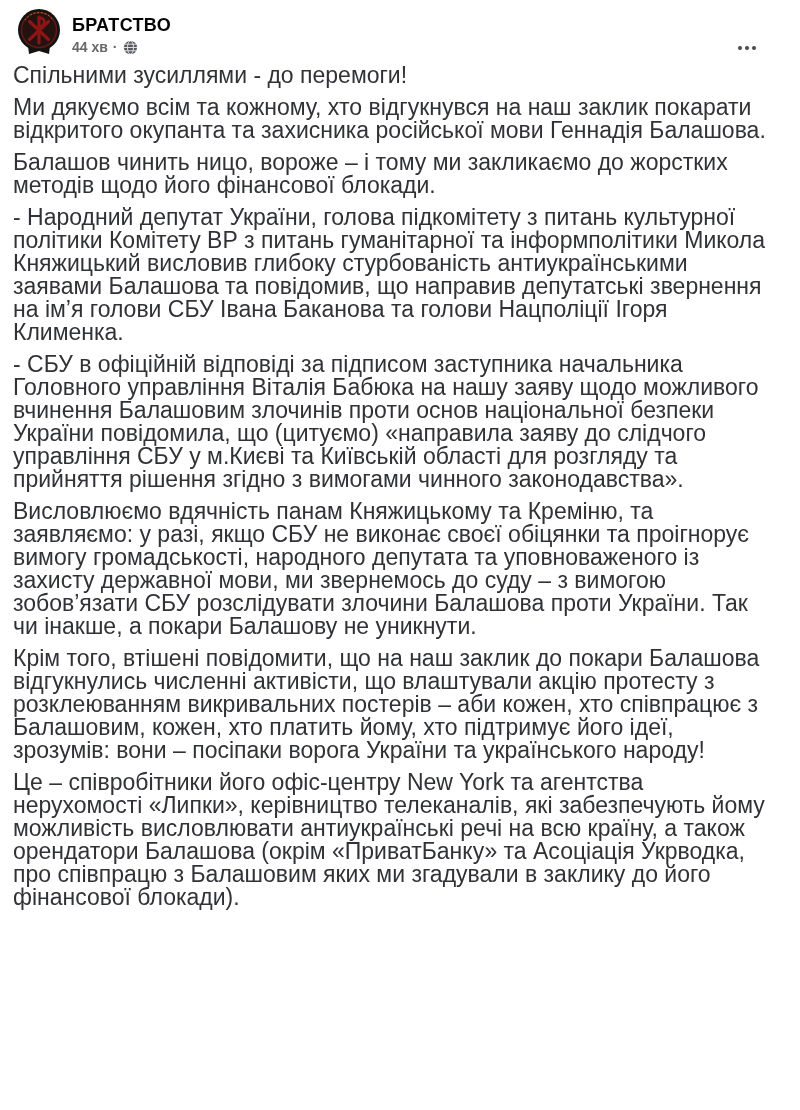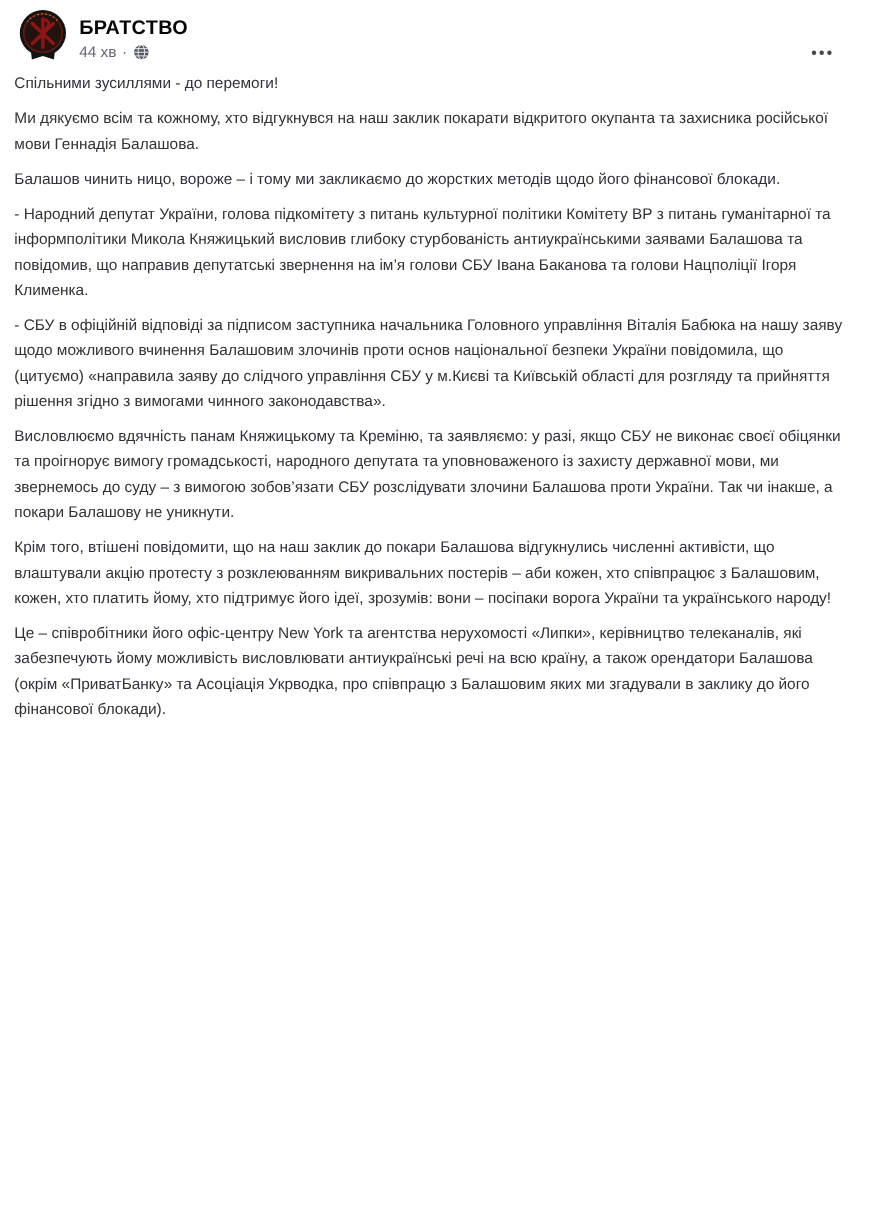--- a/index.html
+++ b/index.html
@@ -42,41 +42,42 @@
     cursor: pointer;
   }
   .post-meta {
     display: flex;
     align-items: center;
     gap: 5px;
     margin-top: 2px;
     font-size: 14px;
     color: #65676b;
     line-height: 18px;
+    font-weight: bold;
   }
   .meta-sep { color: #65676b; }
   .more-button {
     margin-left: auto;
     margin-top: 12px;
     margin-right: 24px;
     display: flex;
     gap: 3px;
     padding: 6px 4px;
     cursor: pointer;
     border-radius: 4px;
   }
   .more-button .dot {
     width: 4px;
     height: 4px;
     border-radius: 50%;
     background: #44484d;
   }
   .post-body {
     padding: 6px 26px 0 13px;
-    font-size: 14px;
+    font-size: 23px;
     line-height: 23px;
     color: #303236;
   }
   .post-body p {
     margin: 0 0 9px 0;
     white-space: pre-wrap;
   }
   .globe-wrap {
     display: inline-flex;
     align-items: center;

